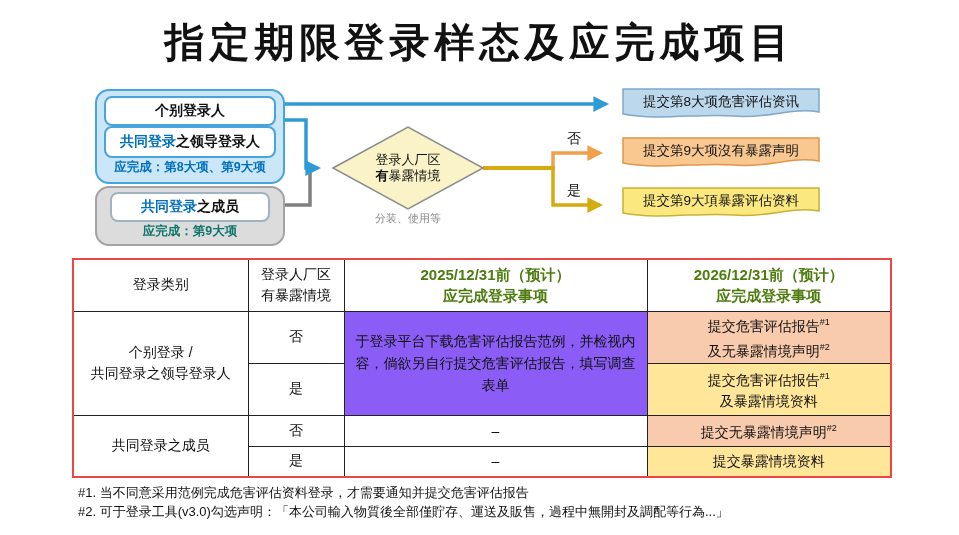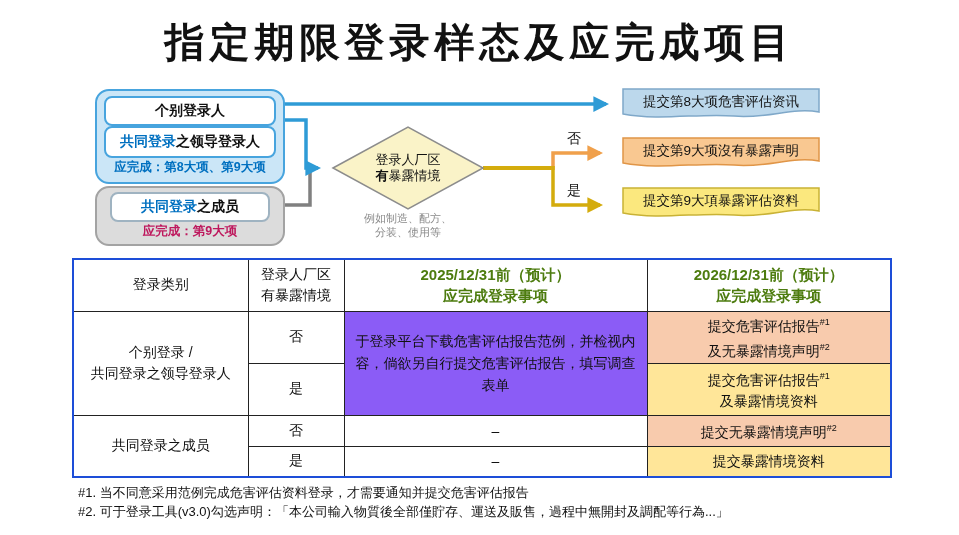--- a/index.html
+++ b/index.html
@@ -19,21 +19,21 @@
   .gbox{
     position:absolute;background:#fff;border-radius:8px;display:flex;align-items:center;justify-content:center;
     font-size:14px;font-weight:700;color:#111;white-space:nowrap;
   }
   .gbox-1{left:7px;top:5px;width:168px;height:26px;border:2px solid #47A4DE;}
   .gbox-2{left:7px;top:35px;width:168px;height:28px;border:2px solid #47A4DE;}
   .gbox-3{left:13px;top:4px;width:156px;height:26px;border:2px solid #9FB3C1;}
   .blue-em{color:#0070C0;}
   .gcap{position:absolute;left:0;width:100%;text-align:center;font-size:12.5px;font-weight:600;white-space:nowrap;}
   .gcap-blue{top:68px;color:#0070C0;}
-  .gcap-gray{top:35px;color:#be185d;}
+  .gcap-gray{top:35px;color:#0f766e;}
   
   .flow-svg{position:absolute;left:0;top:85px;width:959px;height:165px;}
   
   .diamond-label{
     position:absolute;left:333px;top:152px;width:150px;text-align:center;
     font-size:13px;line-height:16px;color:#111;
   }
   .diamond-note{
     position:absolute;left:318px;top:211px;width:180px;text-align:center;
     font-size:11px;line-height:14px;color:#8a8a8a;
@@ -47,21 +47,21 @@
   .result span{
     position:absolute;left:0;top:5px;width:100%;text-align:center;
     font-size:13.5px;color:#111;white-space:nowrap;
   }
   .result-blue{top:88px;}
   .result-orange{top:137px;}
   .result-yellow{top:187px;}
   
   table.summary{
     position:absolute;left:72px;top:258px;width:818px;
-    border-collapse:collapse;table-layout:fixed;border:2px solid #1d4ed8;
+    border-collapse:collapse;table-layout:fixed;border:2px solid #ef4444;
     font-size:14px;color:#111;
   }
   table.summary td{border:1px solid #222;text-align:center;vertical-align:middle;padding:0 6px;}
   tr.h52{height:52px;}
   tr.h31{height:31px;}
   td.red{color:#4d7c0f;font-weight:700;font-size:15px;line-height:21px;}
   td.cell-blue{background:#8b5cf6;padding:2px 15px;line-height:22px;}
   td.cell-orange{background:#F8CBAD;line-height:21px;}
   td.cell-yellow{background:#FFE699;line-height:21px;}
   td .l{display:block;line-height:21px;}
@@ -121,21 +121,20 @@
         <span>之成员</span>
     </div>
     <div class="gcap gcap-gray">应完成：第9大项</div>
   </div>
 
   <div class="diamond-label">
     <div>登录人厂区</div>
     <div><b>有</b><span>暴露情境</span></div>
   </div>
   <div class="diamond-note">
-    <div>例如制造、配方、</div>
     <div>分装、使用等</div>
   </div>
 
   <div class="branch-label branch-no">否</div>
   <div class="branch-label branch-yes">是</div>
 
   <div class="result result-blue">
     <svg width="198" height="33" viewBox="0 0 198 33">
       <path d="M1 1 H197 V24 C170 19, 146 31, 112 28 C78 25, 38 33, 1 26 Z" fill="#BCD8EC" stroke="#7FA8C9" stroke-width="1.5"></path>
     </svg>

